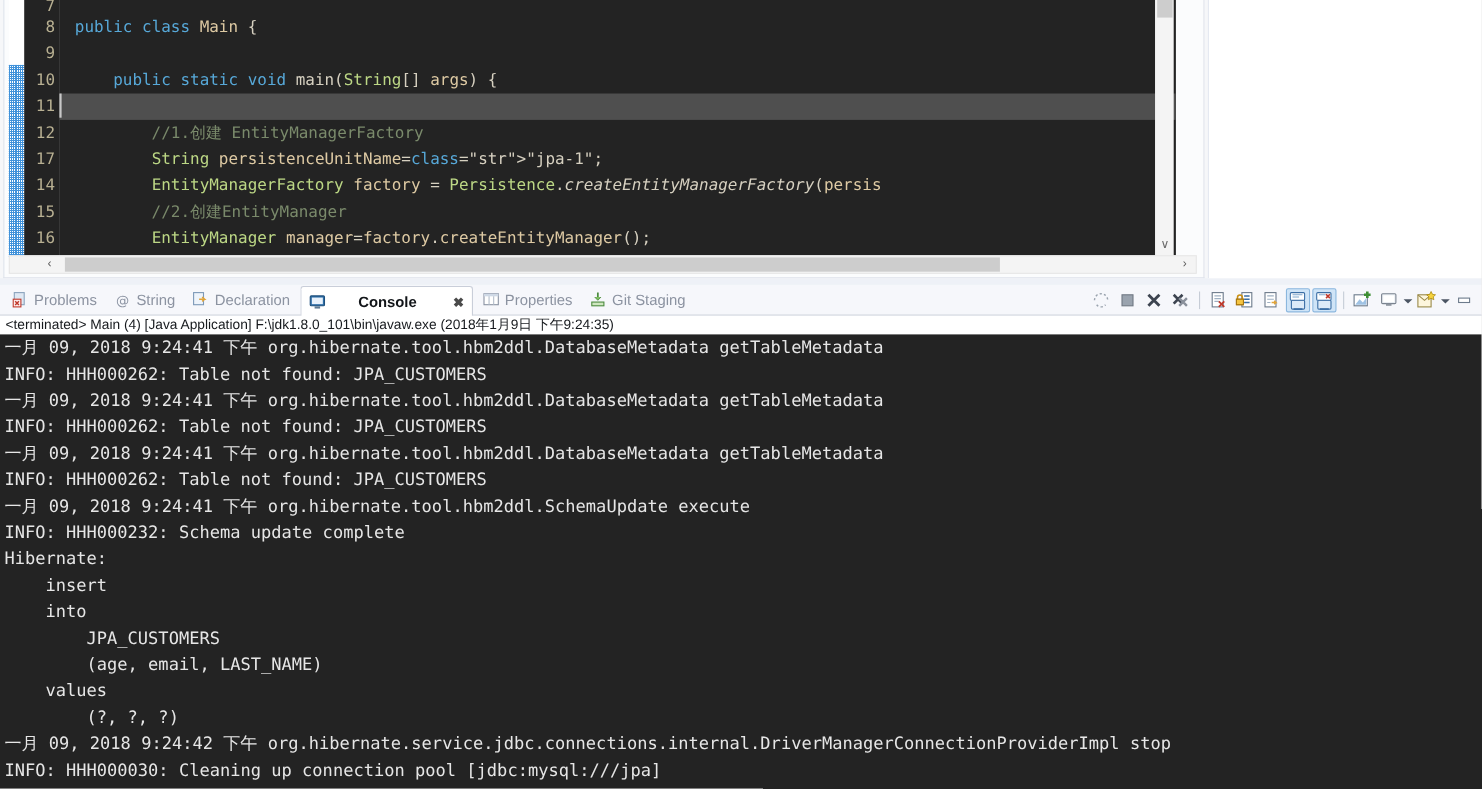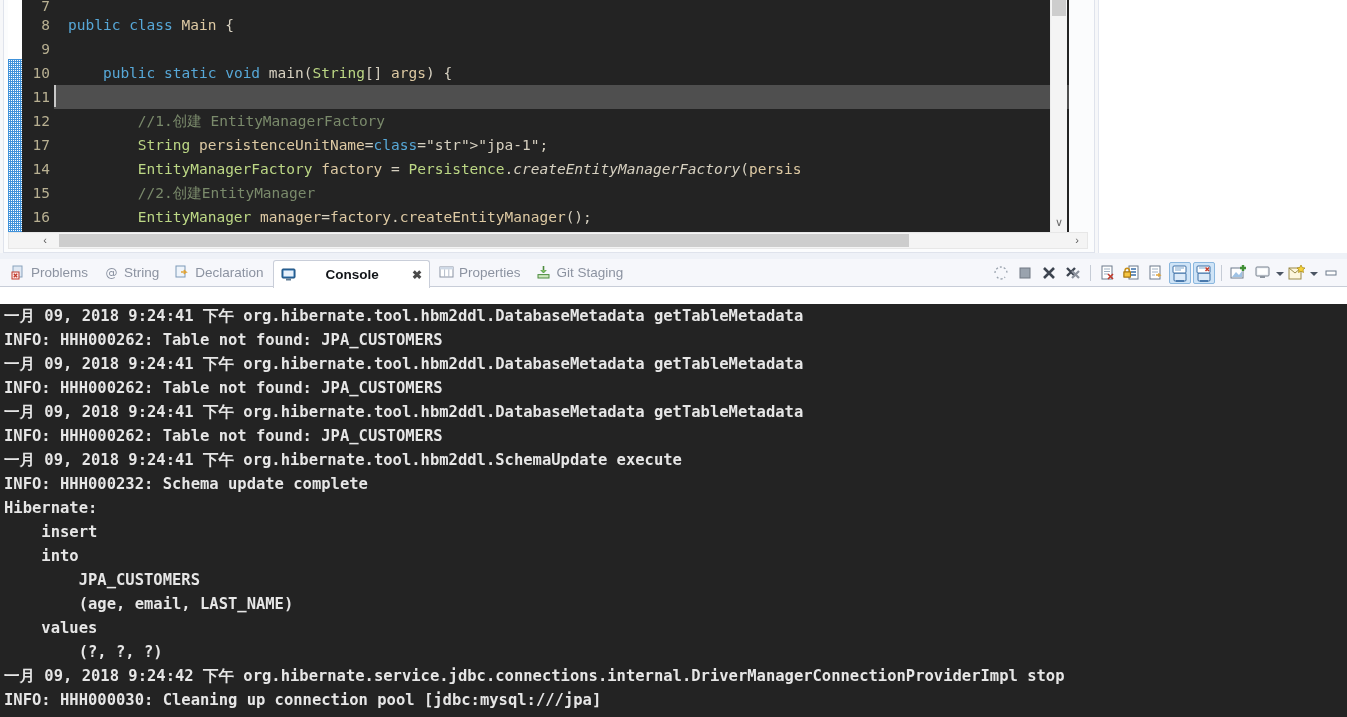--- a/index.html
+++ b/index.html
@@ -170,21 +170,20 @@
   .console-body {
     position: absolute; left: 0; top: 304px; width: 1347px; height: 413px;
     background: #232323;
     overflow: hidden;
     font-family: "DejaVu Sans Mono", monospace;
     font-size: 15.5px;
     line-height: 24px;
     white-space: pre;
     padding-left: 4px;
     box-sizing: border-box;
-    font-weight: bold;
   }
   .cline { height: 24px; color: #e6e6e6; }
   .watermark {
     position: absolute; right: 9px; bottom: 10px;
     color: #5b5b5b; font-family: "Liberation Serif", serif; font-size: 16px;
     letter-spacing: .5px;
     opacity: .95;
   }
 </style>
 </head>
@@ -372,15 +371,16 @@
         </div>
         <div class="caret"></div>
         <div class="tbtn">
           <span style="position:absolute;left:2px;top:2px"><svg width="18" height="18" viewBox="0 0 18 18" xmlns="http://www.w3.org/2000/svg">
               <rect x="4" y="7" width="10" height="4" fill="#ffffff" stroke="#6d7b8c"></rect>
             </svg></span>
         </div>
       </div>
   </div>
 
+  <div class="console-head">&lt;terminated&gt; Main (4) [Java Application] F:\jdk1.8.0_101\bin\javaw.exe (2018年1月9日 下午9:24:35)</div>
   <div class="console-body" id="console-body"><div class="cline">一月 09, 2018 9:24:41 下午 org.hibernate.tool.hbm2ddl.DatabaseMetadata getTableMetadata</div><div class="cline">INFO: HHH000262: Table not found: JPA_CUSTOMERS</div><div class="cline">一月 09, 2018 9:24:41 下午 org.hibernate.tool.hbm2ddl.DatabaseMetadata getTableMetadata</div><div class="cline">INFO: HHH000262: Table not found: JPA_CUSTOMERS</div><div class="cline">一月 09, 2018 9:24:41 下午 org.hibernate.tool.hbm2ddl.DatabaseMetadata getTableMetadata</div><div class="cline">INFO: HHH000262: Table not found: JPA_CUSTOMERS</div><div class="cline">一月 09, 2018 9:24:41 下午 org.hibernate.tool.hbm2ddl.SchemaUpdate execute</div><div class="cline">INFO: HHH000232: Schema update complete</div><div class="cline">Hibernate: </div><div class="cline">    insert </div><div class="cline">    into</div><div class="cline">        JPA_CUSTOMERS</div><div class="cline">        (age, email, LAST_NAME) </div><div class="cline">    values</div><div class="cline">        (?, ?, ?)</div><div class="cline">一月 09, 2018 9:24:42 下午 org.hibernate.service.jdbc.connections.internal.DriverManagerConnectionProviderImpl stop</div><div class="cline">INFO: HHH000030: Cleaning up connection pool [jdbc:mysql:///jpa]</div></div>
 
 </div>
 
 </body></html>

